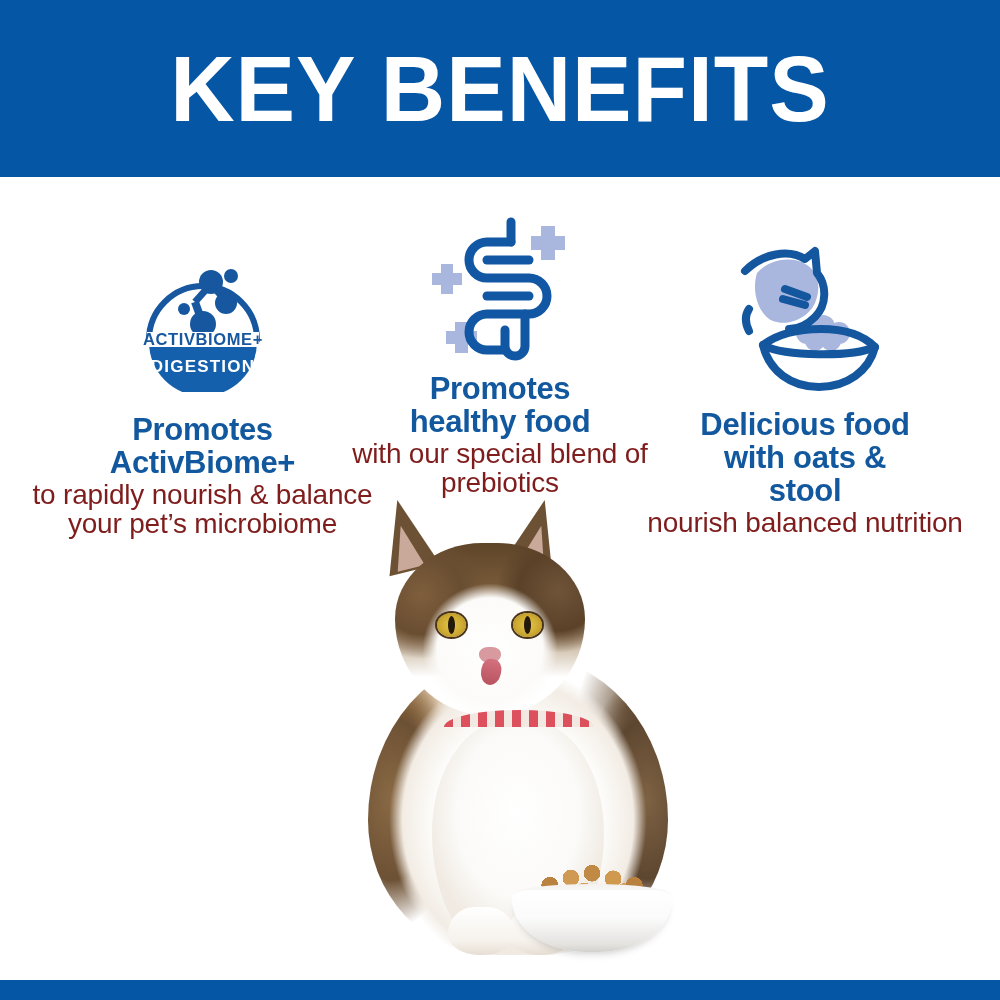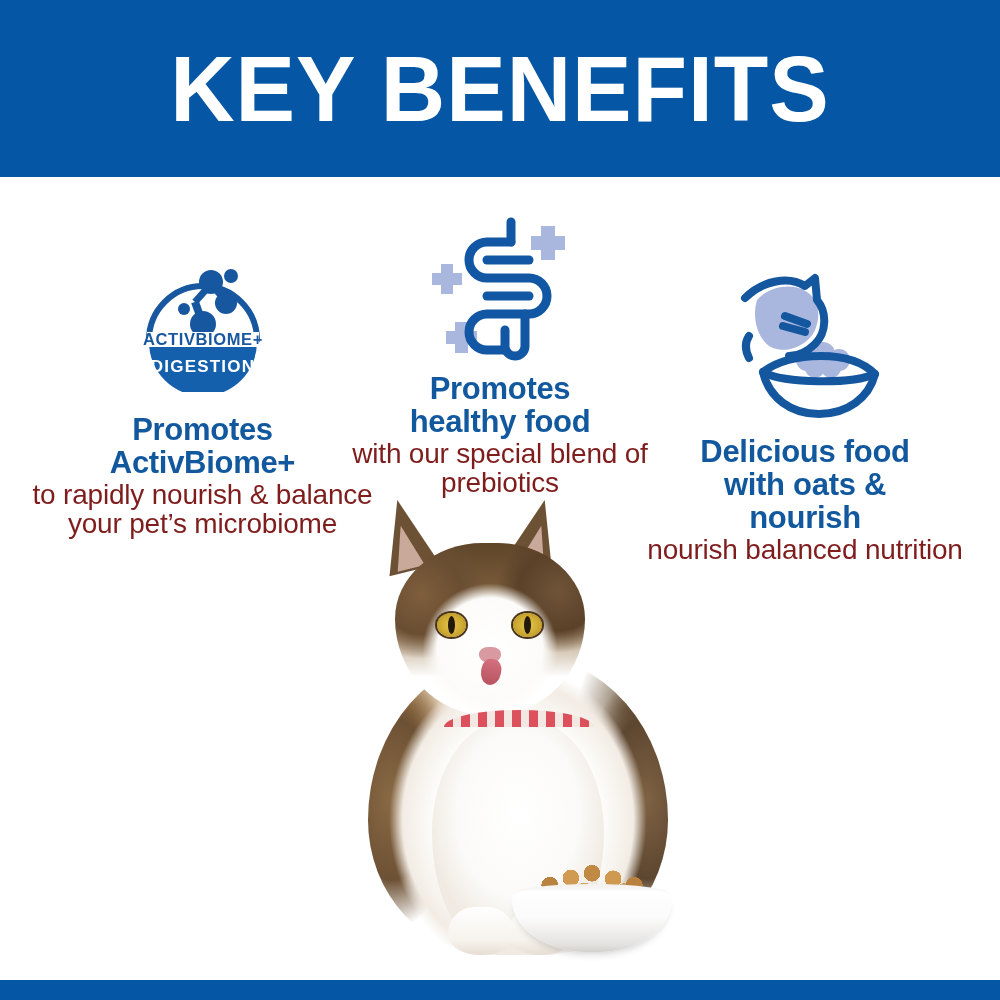--- a/index.html
+++ b/index.html
@@ -73,21 +73,21 @@
     color: #7f1d1d;
     font-weight: normal;
     font-size: 28px;
     letter-spacing: -0.2px;
     display: block;
   }
 
   
   #benefit-1 { left: 30px;  top: 262px; width: 345px; }
   #benefit-2 { left: 345px; top: 206px; width: 310px; }
-  #benefit-3 { left: 640px; top: 272px; width: 330px; text-align: center; }
+  #benefit-3 { left: 640px; top: 245px; width: 330px; text-align: center; }
 
   #benefit-1 .benefit-icon { height: 130px; }
   #benefit-2 .benefit-icon { height: 155px; }
   #benefit-3 .benefit-icon { height: 150px; }
 
   #benefit-1 .benefit-text { margin-top: 22px; }
   #benefit-2 .benefit-text { margin-top: 12px; }
   #benefit-3 .benefit-text { margin-top: 14px; }
 
   
@@ -331,21 +331,21 @@
         <path d="M62 44 L84 52"></path>
         <path d="M60 54 L82 60"></path>
         <path d="M40 100 C56 88 78 84 98 84 C120 84 140 90 152 102 C146 126 124 142 96 142 C68 142 46 126 40 100 Z"></path>
         <path d="M40 100 C62 112 130 112 152 102"></path>
       </g>
     </svg>
   </div>
   <div class="benefit-text">
     <span class="benefit-head">Delicious food</span>
     <span class="benefit-head">with oats &amp;</span>
-    <span class="benefit-head">nourish</span>
+    <span class="benefit-head">stool</span>
     <span class="benefit-sub">nourish balanced nutrition</span>
   </div>
 </div>
 
 <div class="cat-photo">
   <div class="cat-body"></div>
   <div class="cat-chest"></div>
   <div class="cat-paw-l"></div>
   <div class="cat-paw-r"></div>
   <div class="cat-ear-l"></div>

